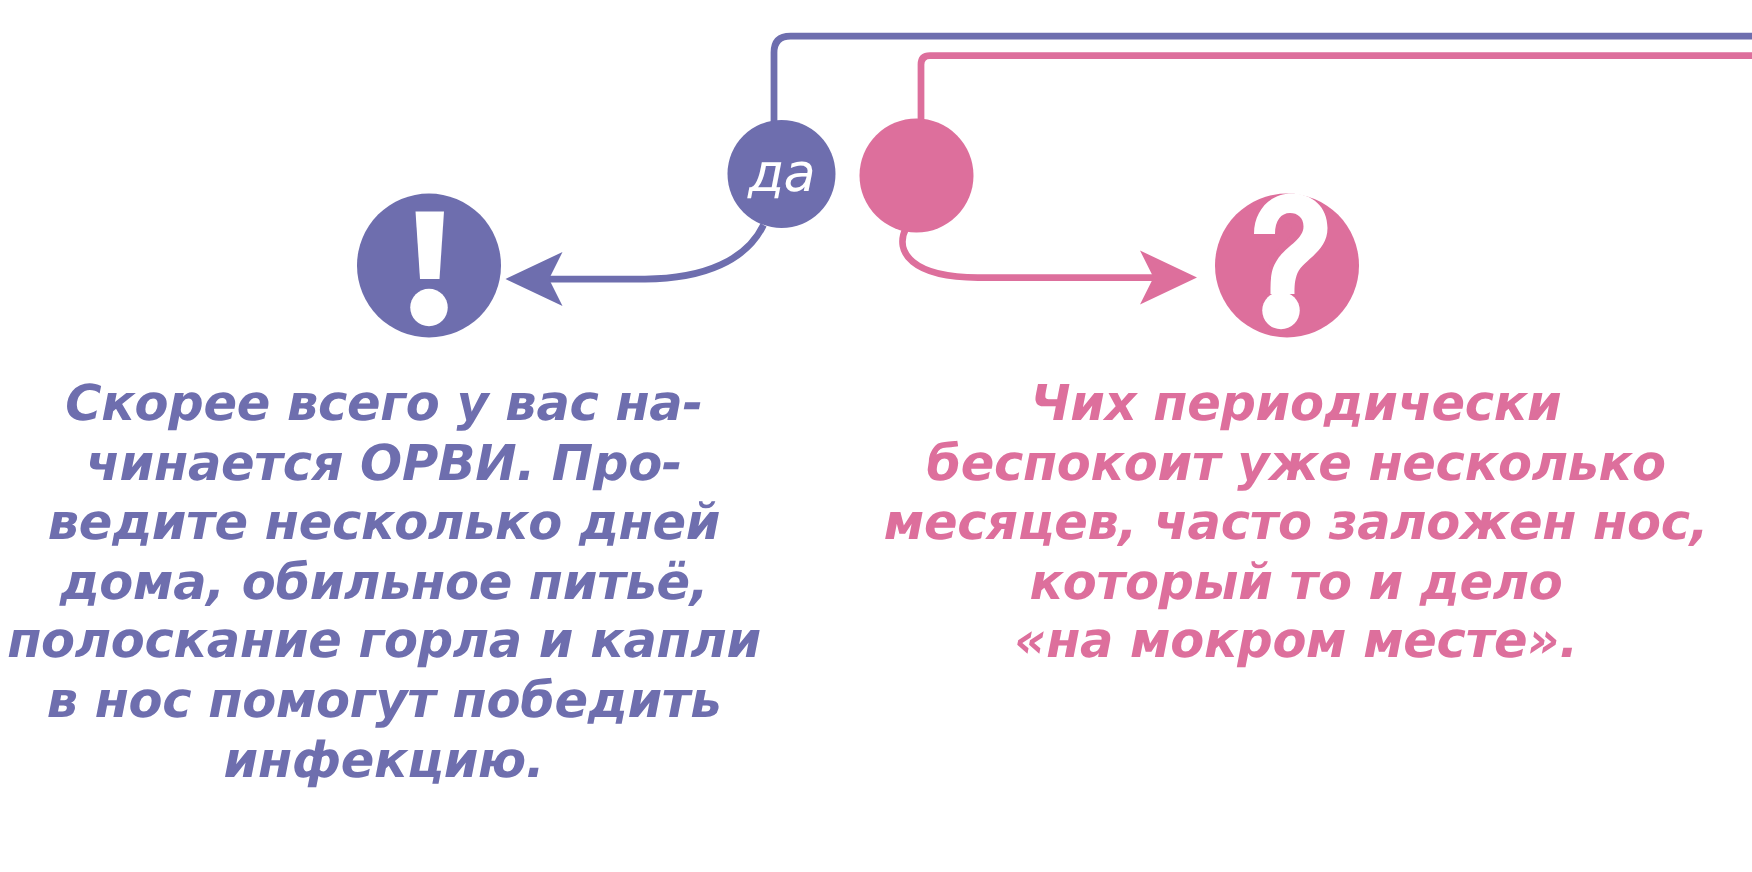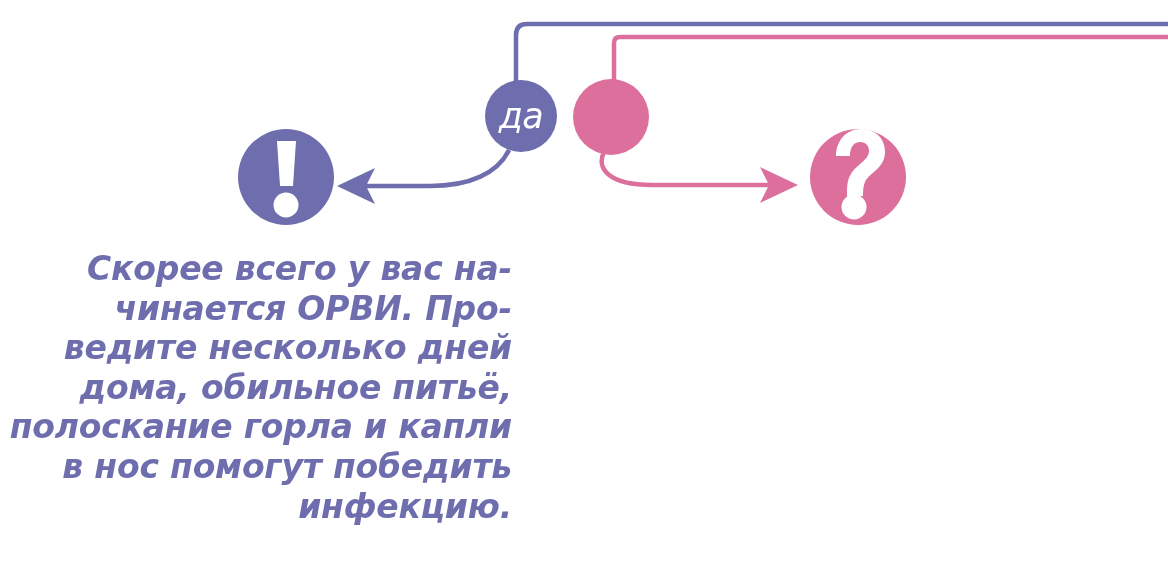--- a/index.html
+++ b/index.html
@@ -29,21 +29,21 @@
     align-items: center;
     justify-content: center;
     font-style: italic;
     color: #ffffff;
     white-space: nowrap;
     pointer-events: none;
     letter-spacing: -0.5px;
   }
   .caption {
     position: absolute;
-    text-align: right;
+    text-align: center;
     font-style: italic;
     font-weight: 700;
     line-height: 1.20;
     letter-spacing: -0.2px;
     white-space: pre-line;
   }
   #caption-left {
     left: 0px;
     top: 249px;
     width: 512px;
@@ -104,15 +104,20 @@
 
 
   <div class="caption" id="caption-left">Скорее всего у вас на-
 чинается ОРВИ. Про-
 ведите несколько дней
 дома, обильное питьё,
 полоскание горла и капли
 в нос помогут победить
 инфекцию.</div>
 
+  <div class="caption" id="caption-right">Чих периодически
+беспокоит уже несколько
+месяцев, часто заложен нос,
+который то и дело
+«на мокром месте».</div>
 
   <span class="sr">Chih (sneeze) decision flow branch</span>
 </div>
 
 </body></html>

